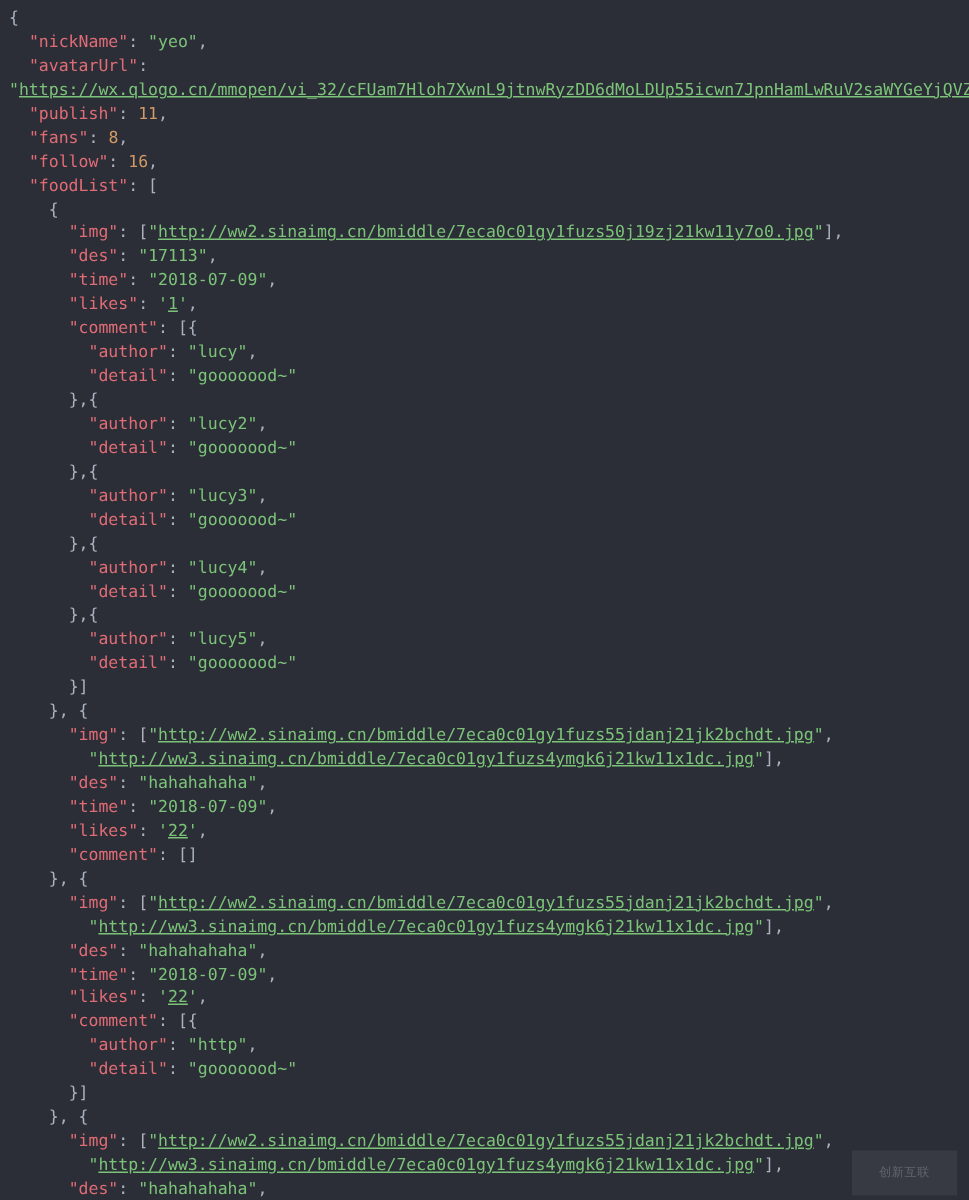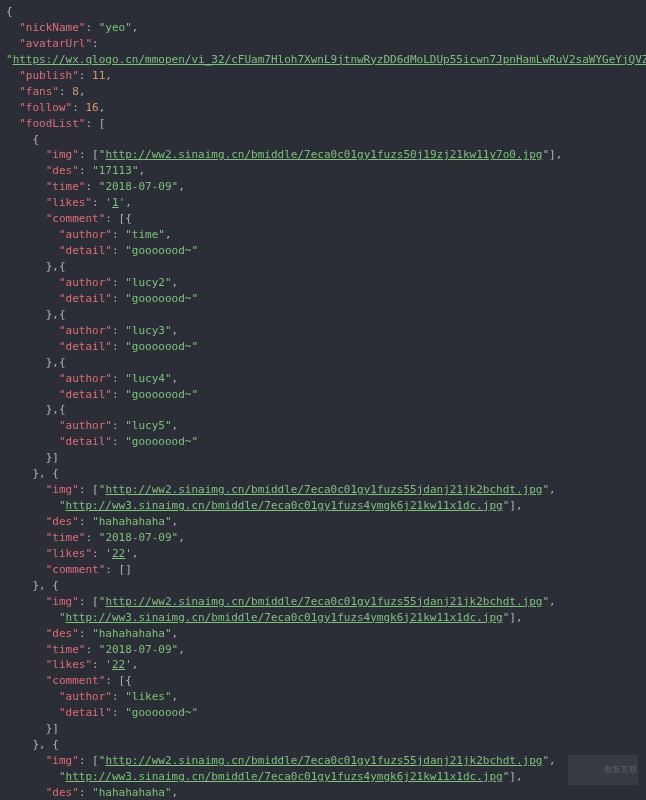--- a/index.html
+++ b/index.html
@@ -16,28 +16,28 @@
       position: relative;
     }
     .code { white-space: pre; padding-left: 6px; }
     .key { color: #e06c75; }
     .str { color: #7cc379; }
     .num { color: #d19a66; }
     .link { color: #7cc379; text-decoration: underline; }
     .punc { color: #abb2bf; }
     .watermark {
       position: absolute;
-      bottom: 15px;
+      bottom: 3px;
       right: 8px;
       width: 70px;
       height: 30px;
       background: rgba(200,200,200,0.08);
       display: flex;
       align-items: center;
-      justify-content: flex-end;
+      justify-content: center;
       font-size: 8px;
       color: rgba(200,200,200,0.3);
       letter-spacing: 0.5px;
     }
   </style>
 </head>
 <body>
 
 <div class="code"><span class="punc">{</span>
   <span class="key">"nickName"</span><span class="punc">: </span><span class="str">"<span>yeo</span>"</span><span class="punc">,</span>
@@ -46,21 +46,21 @@
   <span class="key">"publish"</span><span class="punc">: </span><span class="num">11</span><span class="punc">,</span>
   <span class="key">"fans"</span><span class="punc">: </span><span class="num">8</span><span class="punc">,</span>
   <span class="key">"follow"</span><span class="punc">: </span><span class="num">16</span><span class="punc">,</span>
   <span class="key">"foodList"</span><span class="punc">: [</span>
     <span class="punc">{</span>
       <span class="key">"img"</span><span class="punc">: [</span><span class="str">"</span><span class="link"><span>http://ww2.sinaimg.cn/bmiddle/7eca0c01gy1fuzs50j19zj21kw11y7o0.jpg</span></span><span class="str">"</span><span class="punc">],</span>
       <span class="key">"des"</span><span class="punc">: </span><span class="str">"<span>17113</span>"</span><span class="punc">,</span>
       <span class="key">"time"</span><span class="punc">: </span><span class="str">"<span>2018-07-09</span>"</span><span class="punc">,</span>
       <span class="key">"likes"</span><span class="punc">: </span><span class="str">'</span><span class="link"><span>1</span></span><span class="str">'</span><span class="punc">,</span>
       <span class="key">"comment"</span><span class="punc">: [{</span>
-        <span class="key">"author"</span><span class="punc">: </span><span class="str">"<span>time</span>"</span><span class="punc">,</span>
+        <span class="key">"author"</span><span class="punc">: </span><span class="str">"<span>lucy</span>"</span><span class="punc">,</span>
         <span class="key">"detail"</span><span class="punc">: </span><span class="str">"<span>gooooood~</span>"</span>
       <span class="punc">},{</span>
         <span class="key">"author"</span><span class="punc">: </span><span class="str">"<span>lucy2</span>"</span><span class="punc">,</span>
         <span class="key">"detail"</span><span class="punc">: </span><span class="str">"<span>gooooood~</span>"</span>
       <span class="punc">},{</span>
         <span class="key">"author"</span><span class="punc">: </span><span class="str">"<span>lucy3</span>"</span><span class="punc">,</span>
         <span class="key">"detail"</span><span class="punc">: </span><span class="str">"<span>gooooood~</span>"</span>
       <span class="punc">},{</span>
         <span class="key">"author"</span><span class="punc">: </span><span class="str">"<span>lucy4</span>"</span><span class="punc">,</span>
         <span class="key">"detail"</span><span class="punc">: </span><span class="str">"<span>gooooood~</span>"</span>
@@ -75,21 +75,21 @@
       <span class="key">"time"</span><span class="punc">: </span><span class="str">"<span>2018-07-09</span>"</span><span class="punc">,</span>
       <span class="key">"likes"</span><span class="punc">: </span><span class="str">'</span><span class="link"><span>22</span></span><span class="str">'</span><span class="punc">,</span>
       <span class="key">"comment"</span><span class="punc">: []</span>
     <span class="punc">}, {</span>
       <span class="key">"img"</span><span class="punc">: [</span><span class="str">"</span><span class="link"><span>http://ww2.sinaimg.cn/bmiddle/7eca0c01gy1fuzs55jdanj21jk2bchdt.jpg</span></span><span class="str">"</span><span class="punc">,</span>
         <span class="str">"</span><span class="link"><span>http://ww3.sinaimg.cn/bmiddle/7eca0c01gy1fuzs4ymgk6j21kw11x1dc.jpg</span></span><span class="str">"</span><span class="punc">],</span>
       <span class="key">"des"</span><span class="punc">: </span><span class="str">"<span>hahahahaha</span>"</span><span class="punc">,</span>
       <span class="key">"time"</span><span class="punc">: </span><span class="str">"<span>2018-07-09</span>"</span><span class="punc">,</span>
       <span class="key">"likes"</span><span class="punc">: </span><span class="str">'</span><span class="link"><span>22</span></span><span class="str">'</span><span class="punc">,</span>
       <span class="key">"comment"</span><span class="punc">: [{</span>
-        <span class="key">"author"</span><span class="punc">: </span><span class="str">"<span>likes</span>"</span><span class="punc">,</span>
+        <span class="key">"author"</span><span class="punc">: </span><span class="str">"<span>http</span>"</span><span class="punc">,</span>
         <span class="key">"detail"</span><span class="punc">: </span><span class="str">"<span>gooooood~</span>"</span>
       <span class="punc">}]</span>
     <span class="punc">}, {</span>
       <span class="key">"img"</span><span class="punc">: [</span><span class="str">"</span><span class="link"><span>http://ww2.sinaimg.cn/bmiddle/7eca0c01gy1fuzs55jdanj21jk2bchdt.jpg</span></span><span class="str">"</span><span class="punc">,</span>
         <span class="str">"</span><span class="link"><span>http://ww3.sinaimg.cn/bmiddle/7eca0c01gy1fuzs4ymgk6j21kw11x1dc.jpg</span></span><span class="str">"</span><span class="punc">],</span>
       <span class="key">"des"</span><span class="punc">: </span><span class="str">"<span>hahahahaha</span>"</span><span class="punc">,</span>
       
       
       
         

